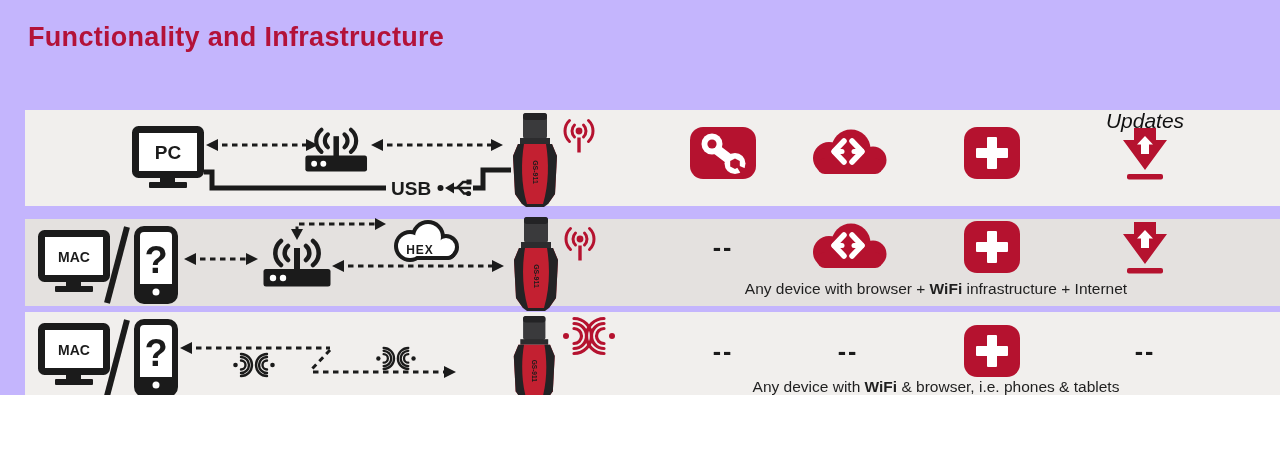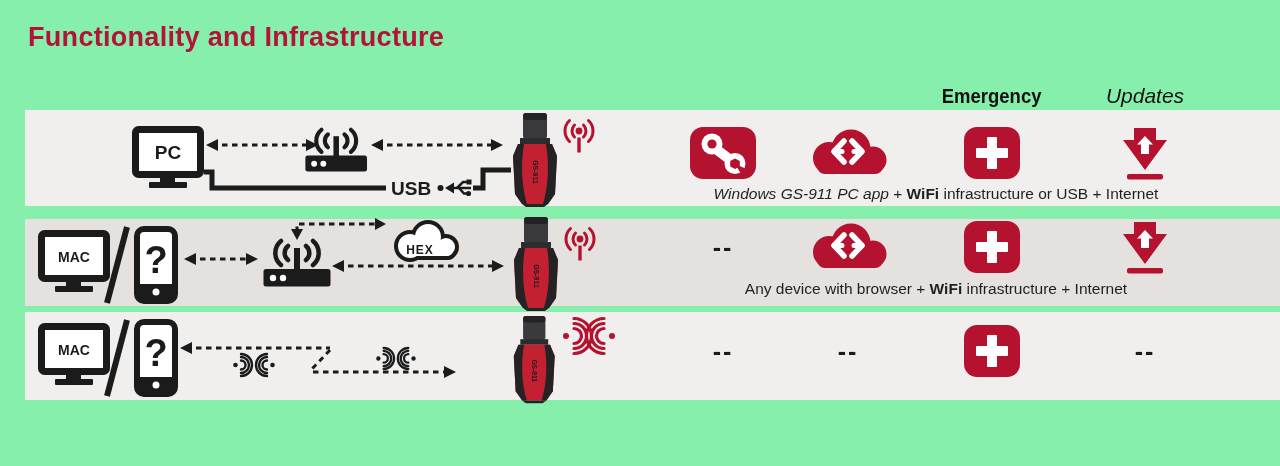--- a/index.html
+++ b/index.html
@@ -1,24 +1,24 @@
 <!DOCTYPE html>
 <html><head>
 <meta charset="utf-8">
 <style>
   html,body{margin:0;padding:0;}
   body{font-family:"Liberation Sans",sans-serif;}
-  .stage{position:relative;width:1280px;height:466px;background:#86efac;overflow:hidden;}
+  .stage{position:relative;width:1280px;height:395px;background:#c4b5fd;overflow:hidden;}
   .band{position:absolute;left:25px;right:0;}
   .band.light{background:#f1efed;}
   .band.dark{background:#e4e1df;}
   .page-title{position:absolute;left:28px;top:22px;font-size:27px;font-weight:bold;color:#b31239;letter-spacing:.3px;}
   .hdr{position:absolute;top:84px;width:140px;text-align:center;font-size:21px;font-weight:bold;color:#111;}
   .hdr span{display:inline-block;transform:scaleX(.88);white-space:nowrap;}
-  .hdr.it{font-weight:normal;font-style:italic;}
+  .hdr.it{font-weight:normal;font-style:italic;margin-top:25px;}
   .hdr.it span{transform:none;}
   .col-service{left:653px;}
   .col-cloud{left:778px;}
   .col-emergency{left:922px;}
   .col-updates{left:1075px;}
   .cell{position:absolute;width:140px;height:66px;display:flex;align-items:center;justify-content:center;}
   .row1{top:120px;} .row2{top:214px;} .row3{top:318px;}
   .dash{font-weight:bold;font-size:25px;letter-spacing:2px;color:#1b1b1b;}
   .caption{position:absolute;left:650px;width:572px;text-align:center;font-size:15.5px;color:#1f1f1f;white-space:nowrap;}
   .caption .it{font-style:italic;}
@@ -34,21 +34,20 @@
 <body>
 
 <div class="stage">
 
   <div class="band light" style="top:110px;height:96px;"></div>
   <div class="band dark" style="top:219px;height:87px;"></div>
   <div class="band light" style="top:312px;height:88px;"></div>
 
   <div class="page-title">Functionality and Infrastructure</div>
 
-  <div class="hdr col-emergency"><span>Emergency</span></div>
   <div class="hdr it col-updates"><span>Updates</span></div>
 
   <svg class="rowsvg" style="top:110px;" width="635" height="97" viewBox="0 0 635 97">
 
     <g transform="translate(107,16)">
       <rect x="3.5" y="3.5" width="65" height="45" rx="3" fill="#fff" stroke="#1b1b1b" stroke-width="7"></rect>
       <rect x="28" y="48" width="15" height="8" class="ink"></rect>
       <rect x="17" y="56" width="38" height="6" rx="1" class="ink"></rect>
       <text x="36" y="33" text-anchor="middle" font-size="19" font-weight="bold">PC</text>
     </g>
@@ -270,23 +269,20 @@
       <rect x="12" y="21" width="32" height="10" rx="1" fill="#fff"></rect>
     </svg>
   </div>
   <div class="cell row1 col-updates">
     <svg width="64" height="60" viewBox="0 0 64 60">
       <polygon points="10,17 21,17 21,5 43,5 43,17 54,17 32,47" fill="#b5122f"></polygon>
       <polygon points="32,13 24,21.5 28,21.5 28,31 36,31 36,21.5 40,21.5" fill="#fff"></polygon>
       <rect x="14" y="51" width="36" height="5.5" rx="2" fill="#b5122f"></rect>
     </svg>
   </div>
-  <div class="caption cap1">
-    <span class="it">Windows GS-911 PC app</span><span> + </span><span class="b">WiFi</span><span> infrastructure or USB + Internet</span>
-  </div>
 
   <div class="cell row2 col-service">
     <span class="dash">--</span>
   </div>
   <div class="cell row2 col-cloud">
     <svg width="86" height="50" viewBox="0 0 86 50">
       <circle cx="24" cy="30" r="16" fill="#b5122f"></circle>
         <circle cx="46" cy="21" r="19.5" fill="#b5122f"></circle>
         <circle cx="68" cy="32" r="13.5" fill="#b5122f"></circle>
       <rect x="12" y="30" width="66" height="16" rx="8" fill="#b5122f"></rect>
@@ -323,14 +319,17 @@
   <div class="cell row3 col-emergency">
     <svg width="56" height="52" viewBox="0 0 56 52">
       <rect x="0" y="0" width="56" height="52" rx="13" fill="#b5122f"></rect>
       <rect x="23" y="10" width="10" height="32" rx="1" fill="#fff"></rect>
       <rect x="12" y="21" width="32" height="10" rx="1" fill="#fff"></rect>
     </svg>
   </div>
   <div class="cell row3 col-updates">
     <span class="dash">--</span>
   </div>
+  <div class="caption cap3">
+    <span>Any device with </span><span class="b">WiFi</span><span> &amp; browser, i.e. phones &amp; tablets</span>
+  </div>
 
 </div>
 
 </body></html>

